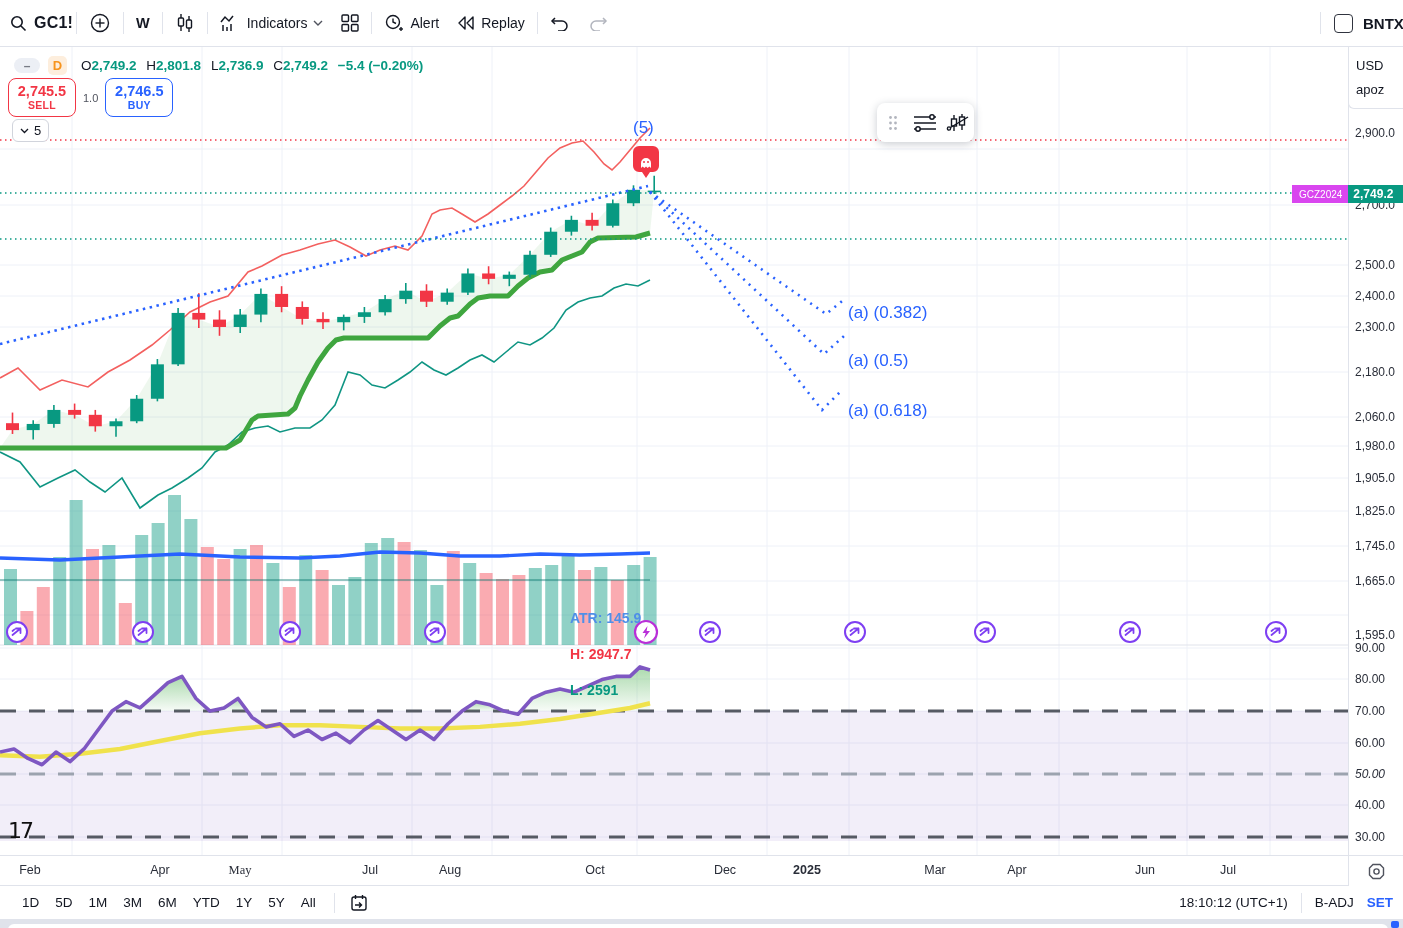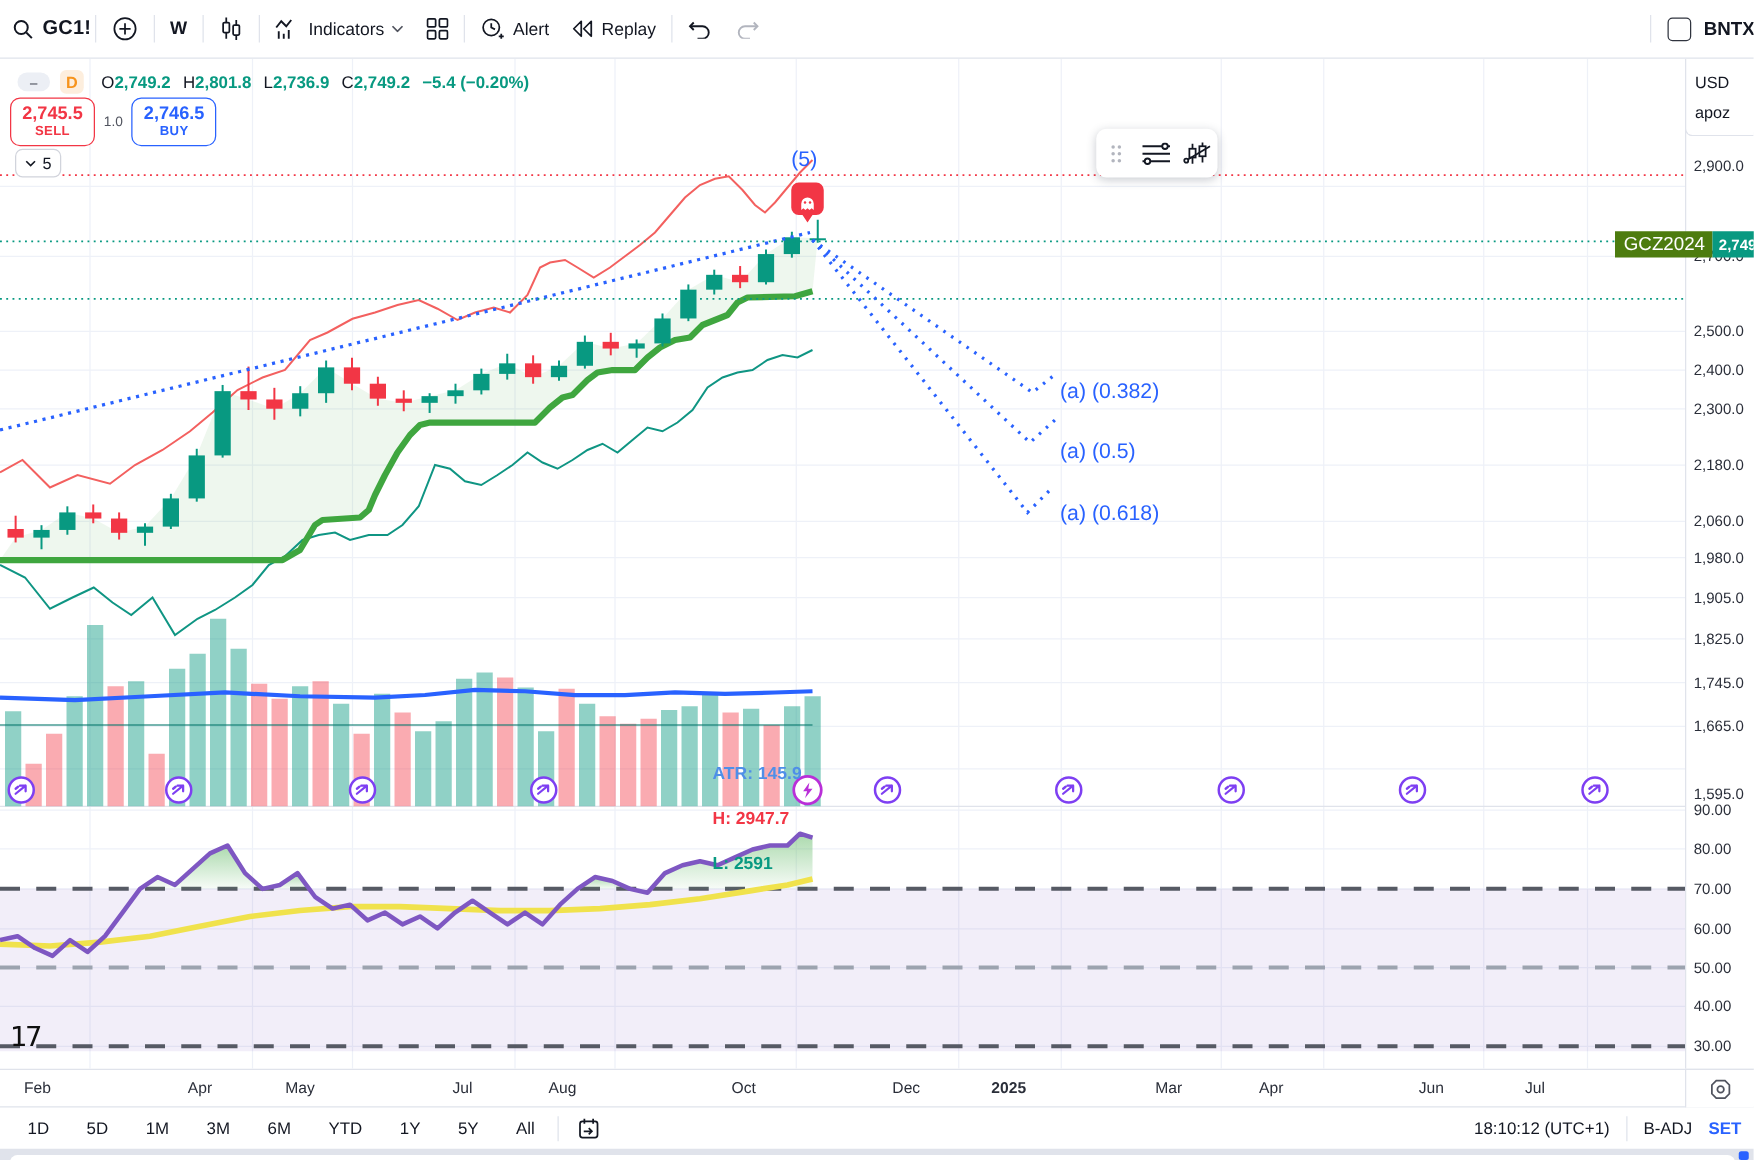--- a/index.html
+++ b/index.html
@@ -30,21 +30,21 @@
   .sell{border:1.5px solid #f23645;color:#f23645;}
   .buy{border:1.5px solid #2962ff;color:#2962ff;}
   .trade-price{font-size:14.5px;font-weight:700;}
   .trade-side{font-size:10.5px;font-weight:600;letter-spacing:.3px;}
   .spread{font-size:11px;color:#50535e;}
   #bar-badge{position:absolute;left:12px;top:119px;height:21px;padding:0 7px;border:1px solid #d1d4dc;border-radius:6px;background:#fff;display:flex;align-items:center;gap:5px;font-size:13px;z-index:10;cursor:pointer;}
   #float-toolbar{position:absolute;left:877px;top:103px;width:97px;height:39px;background:#fff;border-radius:8px;
                  box-shadow:0 2px 8px rgba(40,50,70,.25);display:flex;align-items:center;justify-content:space-around;z-index:20;}
   .ft-btn{display:flex;align-items:center;justify-content:center;width:28px;height:28px;border-radius:5px;cursor:pointer;}
   #price-tag{position:absolute;left:1292px;top:185px;display:flex;z-index:8;}
-  #price-tag .contract{background:#4d7c0f;color:#fff;font-size:15px;padding:2px 6px 2px 7px;display:flex;align-items:center;text-align:center;}
+  #price-tag .contract{background:#d946ef;color:#fff;font-size:10px;padding:2px 6px 2px 7px;display:flex;align-items:center;text-align:center;}
   #price-tag .tagprice{background:#089981;color:#fff;font-size:12px;font-weight:600;padding:2px 5px;width:50px;display:flex;align-items:center;}
   #stats{position:absolute;left:570px;top:610px;display:flex;gap:20px;font-size:14px;font-weight:600;z-index:9;flex-direction:column;}
   #wave5{position:absolute;left:633px;top:118px;color:#2962ff;font-size:17px;z-index:9;}
   .elliott-label{position:absolute;color:#2962ff;font-size:17px;z-index:9;cursor:pointer;}
   #tv-logo{position:absolute;left:8px;top:818px;z-index:9;font-weight:400;font-size:22px;color:#0f0f0f;letter-spacing:-2px;font-family:"DejaVu Sans",sans-serif;}
   #time-axis{position:absolute;left:0;top:855px;width:1403px;height:30px;border-top:1px solid #e0e3eb;background:#fff;z-index:12;}
   .time-label{position:absolute;top:7px;font-size:12.5px;color:#2a2e39;transform:translateX(-50%);}
   #ta-corner{position:absolute;left:1348px;top:855px;width:55px;height:30px;border-top:1px solid #e0e3eb;border-left:1px solid #e0e3eb;background:#fff;z-index:13;display:flex;align-items:center;justify-content:center;}
   #bottom-bar{position:absolute;left:0;top:885px;width:1403px;height:34px;background:#fff;border-top:1px solid #e0e3eb;display:flex;align-items:center;z-index:12;box-sizing:border-box;padding:0 10px 0 14px;}
   .range-btn{font-size:13.5px;color:#131722;padding:4px 8px;border-radius:6px;cursor:pointer;}
@@ -388,21 +388,21 @@
     <div class="axis-label" style="top: 439px;">1,980.0</div>
     <div class="axis-label" style="top: 471px;">1,905.0</div>
     <div class="axis-label" style="top: 504px;">1,825.0</div>
     <div class="axis-label" style="top: 539px;">1,745.0</div>
     <div class="axis-label" style="top: 574px;">1,665.0</div>
     <div class="axis-label" style="top: 628px;">1,595.0</div>
     <div class="axis-label" style="top: 641px;">90.00</div>
     <div class="axis-label" style="top: 672px;">80.00</div>
     <div class="axis-label" style="top: 704px;">70.00</div>
     <div class="axis-label" style="top: 736px;">60.00</div>
-    <div class="axis-label" style="top: 767px;">50.00</div>
+    <div class="axis-label" style="top: 767px; font-style: italic;">50.00</div>
     <div class="axis-label" style="top: 798px;">40.00</div>
     <div class="axis-label" style="top: 830px;">30.00</div>
   </div>
 
 <div id="account-card">
   <div class="acct-row">
     <span>USD</span>
     <svg width="8" height="5" viewBox="0 0 8 5">
         <path d="M1 1 L4 4 L7 1" fill="none" stroke="#787b86" stroke-width="1.2"></path>
       </svg>
@@ -500,40 +500,40 @@
     <div class="elliott-label" style="left: 848px; top: 303px;">(a) (0.382)</div>
     <div class="elliott-label" style="left: 848px; top: 351px; text-align: center;">(a) (0.5)</div>
     <div class="elliott-label" style="left: 848px; top: 401px;">(a) (0.618)</div>
   </div>
 
 <div id="tv-logo">17</div>
 
 <div id="time-axis">
     <div class="time-label" style="left: 30px;">Feb</div>
     <div class="time-label" style="left: 160px;">Apr</div>
-    <div class="time-label" style="left: 240px;">May</div>
+    <div class="time-label" style="left: 240px; font-family: Liberation Serif, serif;">May</div>
     <div class="time-label" style="left: 370px;">Jul</div>
     <div class="time-label" style="left: 450px;">Aug</div>
     <div class="time-label" style="left: 595px;">Oct</div>
     <div class="time-label" style="left: 725px;">Dec</div>
     <div class="time-label" style="left: 807px; font-weight: 700;">2025</div>
     <div class="time-label" style="left: 935px;">Mar</div>
     <div class="time-label" style="left: 1017px;">Apr</div>
     <div class="time-label" style="left: 1145px;">Jun</div>
     <div class="time-label" style="left: 1228px;">Jul</div>
   </div>
 <div id="ta-corner">
   <svg width="17" height="17" viewBox="0 0 17 17">
       <polygon points="5,1.5 12,1.5 15.5,5 15.5,12 12,15.5 5,15.5 1.5,12 1.5,5" fill="none" stroke="#50535e" stroke-width="1.4"></polygon>
       <circle cx="8.5" cy="8.5" r="2.6" fill="none" stroke="#50535e" stroke-width="1.4"></circle>
     </svg>
 </div>
 
 <div id="bottom-bar">
-  <div id="ranges" style="display:flex;align-items:flex-end;gap:14px">
+  <div id="ranges" style="display:flex;align-items:flex-end;gap:0">
       <span class="range-btn">1D</span>
       <span class="range-btn">5D</span>
       <span class="range-btn">1M</span>
       <span class="range-btn">3M</span>
       <span class="range-btn">6M</span>
       <span class="range-btn">YTD</span>
       <span class="range-btn">1Y</span>
       <span class="range-btn">5Y</span>
       <span class="range-btn">All</span>
     </div>

